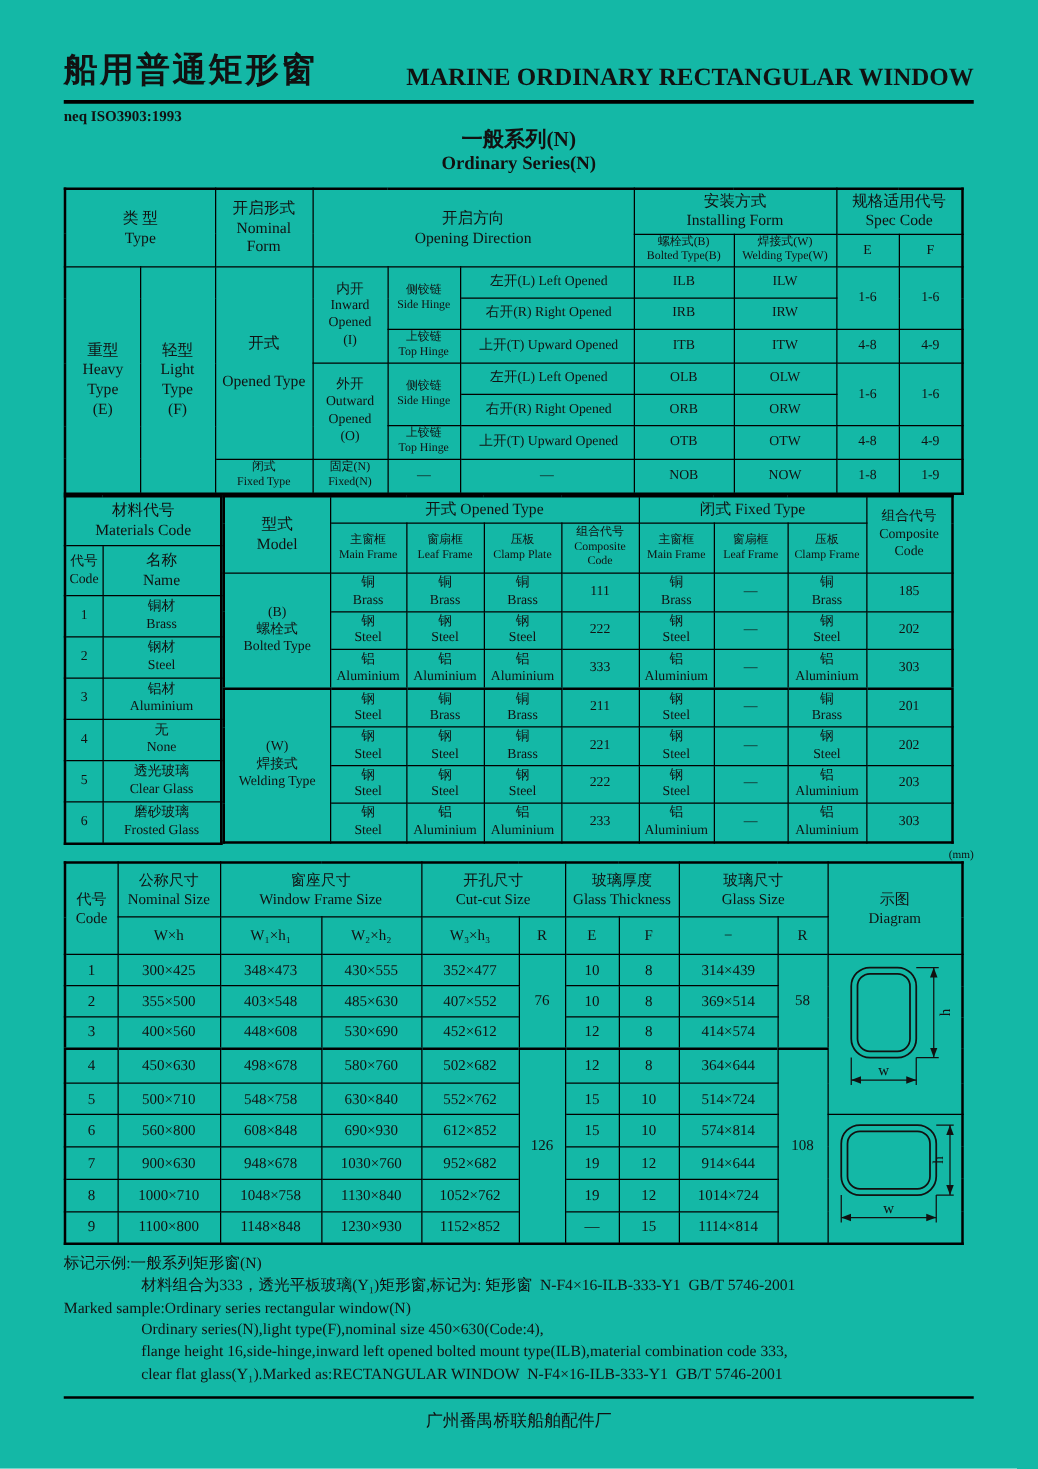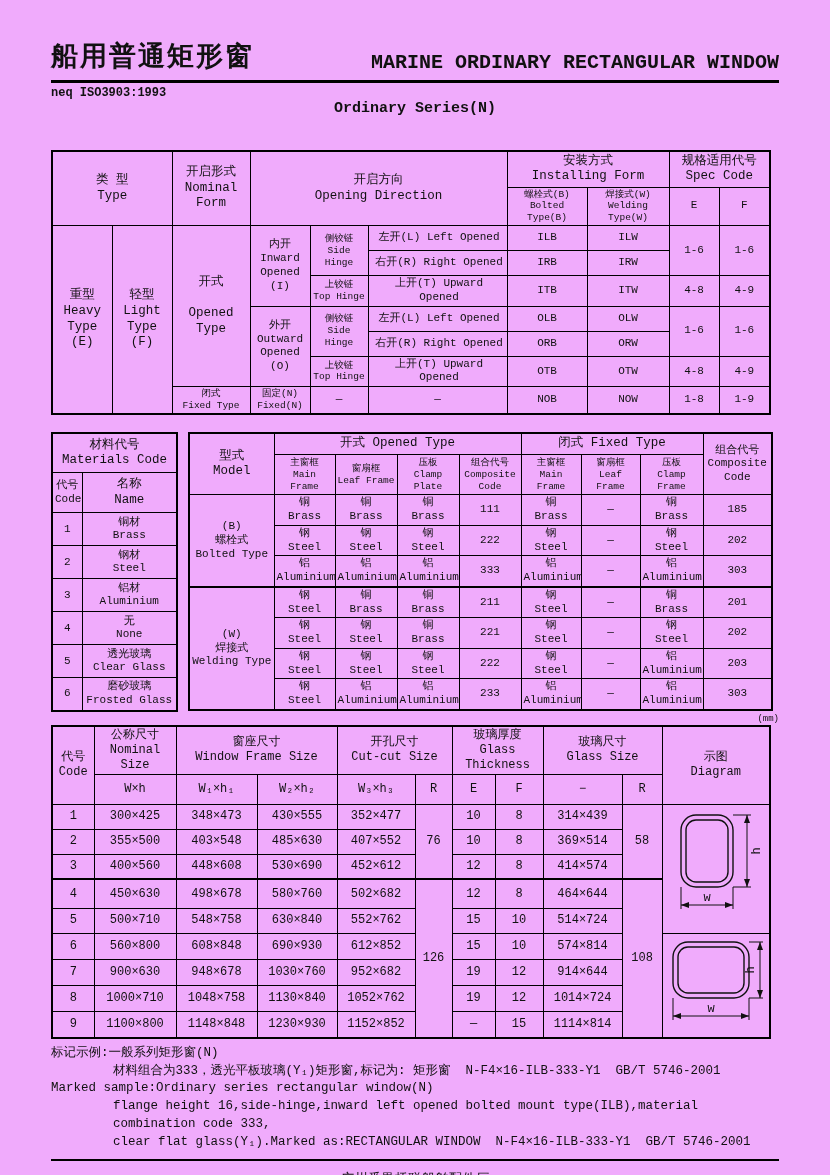--- a/index.html
+++ b/index.html
@@ -1,19 +1,19 @@
 <!DOCTYPE html>
 <html><head>
 <meta charset="utf-8">
 <style>
   * { margin:0; padding:0; box-sizing:border-box; }
   html,body { background:#fff; }
   .page {
-    width:830px; height:1175px; margin:0 auto; background:#f0abfc; color:#111;
-    font-family:Liberation Mono, monospace;
+    width:830px; height:1175px; margin:0 auto; background:#14b8a6; color:#111;
+    font-family:Liberation Serif, serif;
     padding:38px 51px 0 51px; position:relative;
   }
   
   .titlebar { display:flex; justify-content:space-between; align-items:flex-end;
     border-bottom:3px solid #000; padding-bottom:6px; }
   .title-cn { font-size:27px; font-weight:bold; letter-spacing:2px; }
   .title-en { font-size:20px; font-weight:bold; letter-spacing:0px; }
   .stdblock { position:relative; margin-top:3px; height:60px; }
   .std-main { font-size:17px; font-weight:bold; }
   .std-sub  { font-size:12px; font-weight:bold; line-height:1.25; }
@@ -30,21 +30,21 @@
   .cn { font-size:12.5px; }
   .small { font-size:9.5px; }
   .left { text-align:center; padding-left:5px; }
   .bb2 { border-bottom:2.5px solid #000 !important; }
   
   .tbl1 { width:718px; margin-top:4px; }
   .tbl1 td { height:25px; }
   .tbl1 .hrow1 td { height:36px; }
   .tbl1 .hrow2 td { height:24px; }
   
-  .t2wrap { display:flex; gap:10px; margin-top:17px; align-items:flex-start; }
+  .t2wrap { display:flex; margin-top:0; align-items:flex-start; }
   .tblmat { width:125px; }
   .tblmat td { height:33px; }
   .tblmat .mh td { height:40px; }
   .tblmod { width:583px; }
   .tblmod td { height:30px; }
   .tblmod .hrow1 td { height:22px; }
   .tblmod .hrow2 td { height:40px; }
   .mmnote { text-align:right; font-size:9px; margin-top:3px; line-height:1; }
   
   .tbl3 { width:718px; margin-top:1px; }
@@ -65,20 +65,21 @@
 
 <div class="page">
 
   <div class="titlebar">
     <div class="title-cn">船用普通矩形窗</div>
     <div class="title-en">MARINE ORDINARY RECTANGULAR WINDOW</div>
   </div>
   <div class="stdblock">
     <div class="std-sub">neq ISO3903:1993</div>
     <div class="series">
+      <div class="series-cn">一般系列(N)</div>
       <div class="series-en">Ordinary Series(N)</div>
     </div>
   </div>
 
   <table class="tbl1 t-outer">
     <colgroup>
         <col style="width:60px">
         <col style="width:60px">
         <col style="width:78px">
         <col style="width:60px">
@@ -493,21 +494,21 @@
     </tr>
     <tr>
       <td>4</td>
       <td>450×630</td>
       <td>498×678</td>
       <td>580×760</td>
       <td>502×682</td>
       <td rowspan="6">126</td>
       <td>12</td>
       <td>8</td>
-      <td>464×644</td>
+      <td>364×644</td>
       <td rowspan="6">108</td>
     </tr>
     <tr>
       <td>5</td>
       <td>500×710</td>
       <td>548×758</td>
       <td>630×840</td>
       <td>552×762</td>
       <td>15</td>
       <td>10</td>
@@ -569,20 +570,21 @@
       <td>15</td>
       <td>1114×814</td>
     </tr>
   </tbody>
     </table>
 
   <div class="notes">
     <div>标记示例:一般系列矩形窗(N)</div>
     <div class="indent">材料组合为333，透光平板玻璃(Y₁)矩形窗,标记为: 矩形窗  N-F4×16-ILB-333-Y1  GB/T 5746-2001</div>
     <div>Marked sample:Ordinary series rectangular window(N)</div>
+    <div class="indent">Ordinary series(N),light type(F),nominal size 450×630(Code:4),</div>
     <div class="indent">flange height 16,side-hinge,inward left opened bolted mount type(ILB),material combination code 333,</div>
     <div class="indent">clear flat glass(Y₁).Marked as:RECTANGULAR WINDOW  N-F4×16-ILB-333-Y1  GB/T 5746-2001</div>
   </div>
 
   <div class="botrule"></div>
 
   <div class="factory">
     <div class="factory-cn">广州番禺桥联船舶配件厂</div>
 
   </div>

